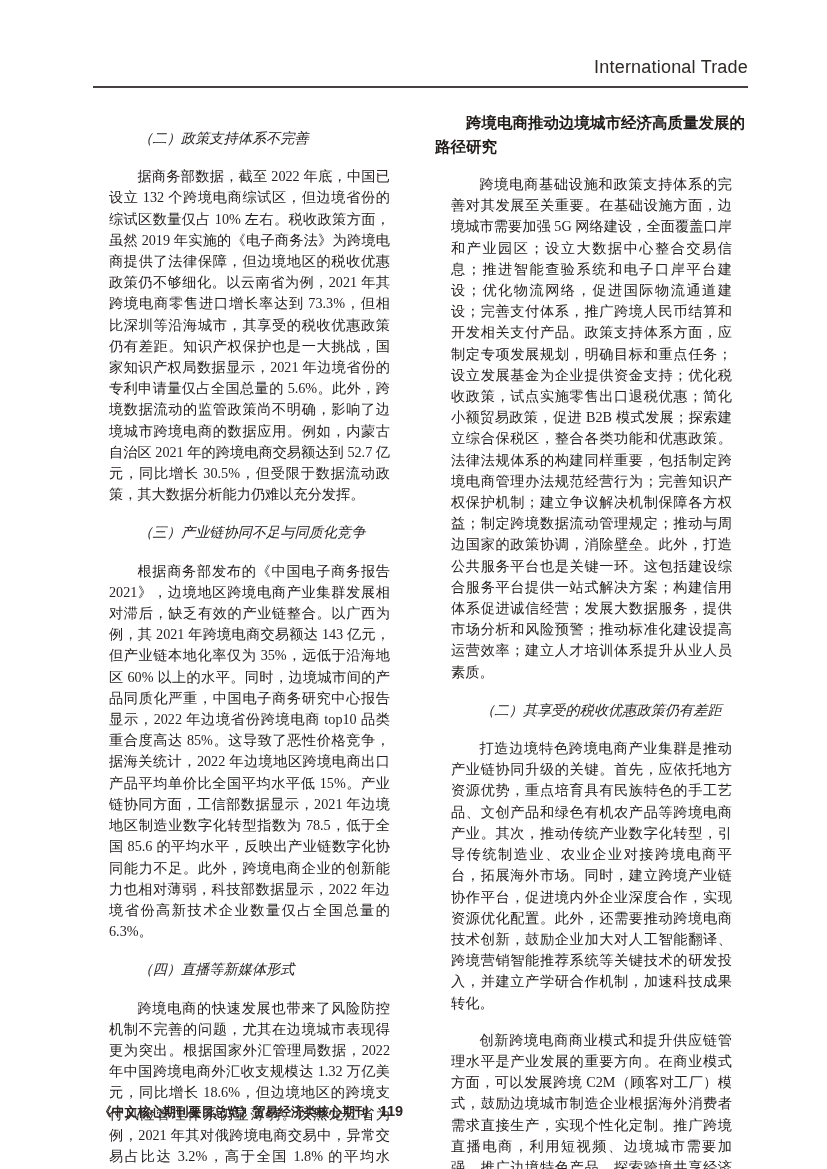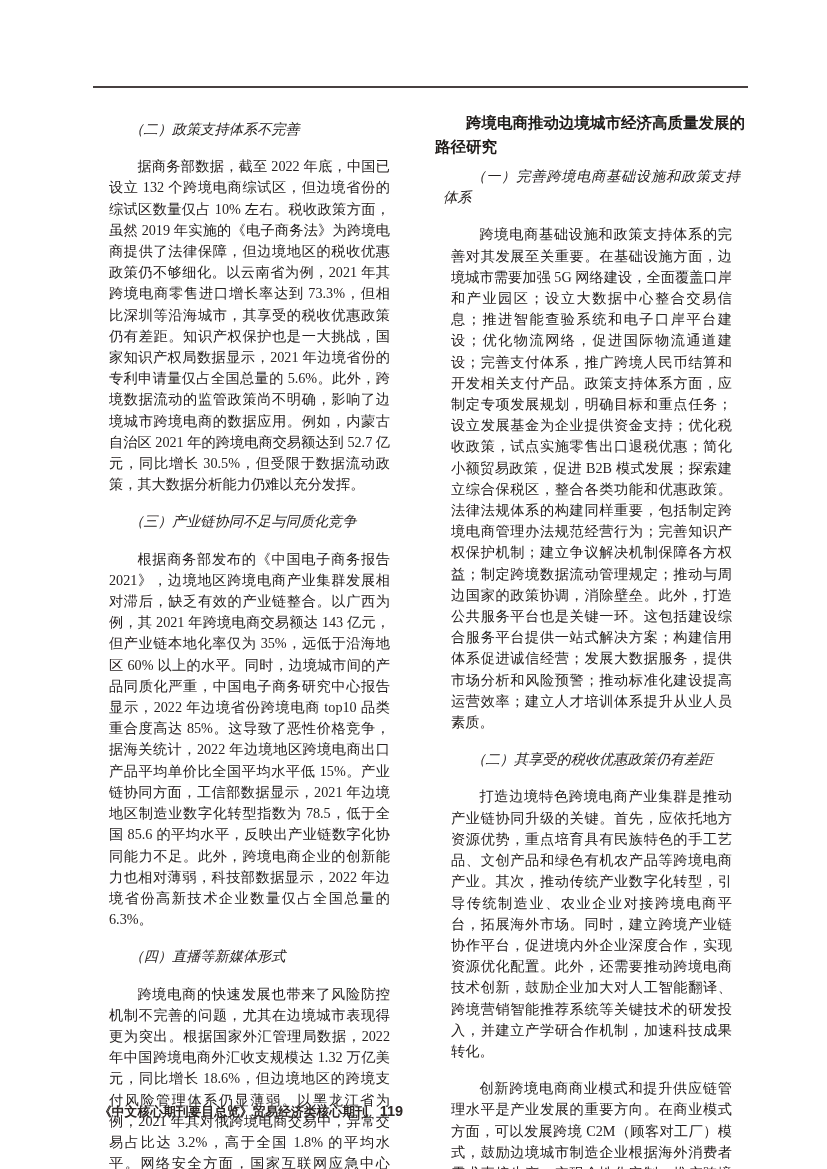--- a/index.html
+++ b/index.html
@@ -40,21 +40,21 @@
     font-size: 14.2px;
     line-height: 21.2px;
     text-align: justify;
     color: #262120;
   }
   .col p {
     margin: 16px;
     text-indent: 2em;
   }
   .sec-heading {
-    margin: 8px;
+    margin: 17px;
     font-size: 14.2px;
     font-weight: 500;
     font-style: italic;
     text-indent: 2em;
     font-family: "Liberation Serif", "DejaVu Serif", serif;
     color: #262120;
   }
   .article-title {
     margin: 0 0 2px 0;
     font-family: "Liberation Sans", "DejaVu Sans", sans-serif;
@@ -76,40 +76,42 @@
   .page-number {
     font-size: 14.5px;
     margin-left: 12px;
   }
 </style>
 </head>
 <body>
 
 <div class="page">
 
+  <div class="running-head">
+    <span>International Trade</span>
+  </div>
 
   <div class="head-rule"></div>
 
   <main class="columns">
 
     <section class="col">
       <h3 class="sec-heading">（二）政策支持体系不完善</h3>
       <p>据商务部数据，截至 2022 年底，中国已设立 132 个跨境电商综试区，但边境省份的综试区数量仅占 10% 左右。税收政策方面，虽然 2019 年实施的《电子商务法》为跨境电商提供了法律保障，但边境地区的税收优惠政策仍不够细化。以云南省为例，2021 年其跨境电商零售进口增长率达到 73.3%，但相比深圳等沿海城市，其享受的税收优惠政策仍有差距。知识产权保护也是一大挑战，国家知识产权局数据显示，2021 年边境省份的专利申请量仅占全国总量的 5.6%。此外，跨境数据流动的监管政策尚不明确，影响了边境城市跨境电商的数据应用。例如，内蒙古自治区 2021 年的跨境电商交易额达到 52.7 亿元，同比增长 30.5%，但受限于数据流动政策，其大数据分析能力仍难以充分发挥。</p>
 
       <h3 class="sec-heading">（三）产业链协同不足与同质化竞争</h3>
       <p>根据商务部发布的《中国电子商务报告 2021》，边境地区跨境电商产业集群发展相对滞后，缺乏有效的产业链整合。以广西为例，其 2021 年跨境电商交易额达 143 亿元，但产业链本地化率仅为 35%，远低于沿海地区 60% 以上的水平。同时，边境城市间的产品同质化严重，中国电子商务研究中心报告显示，2022 年边境省份跨境电商 top10 品类重合度高达 85%。这导致了恶性价格竞争，据海关统计，2022 年边境地区跨境电商出口产品平均单价比全国平均水平低 15%。产业链协同方面，工信部数据显示，2021 年边境地区制造业数字化转型指数为 78.5，低于全国 85.6 的平均水平，反映出产业链数字化协同能力不足。此外，跨境电商企业的创新能力也相对薄弱，科技部数据显示，2022 年边境省份高新技术企业数量仅占全国总量的 6.3%。</p>
 
       <h3 class="sec-heading">（四）直播等新媒体形式</h3>
       <p>跨境电商的快速发展也带来了风险防控机制不完善的问题，尤其在边境城市表现得更为突出。根据国家外汇管理局数据，2022 年中国跨境电商外汇收支规模达 1.32 万亿美元，同比增长 18.6%，但边境地区的跨境支付风险管理体系仍显薄弱。以黑龙江省为例，2021 年其对俄跨境电商交易中，异常交易占比达 3.2%，高于全国 1.8% 的平均水平。网络安全方面，国家互联网应急中心（CNCERT）报告显示，2022 年边境省份遭受的跨境网络攻击次数同比增长 25%，远高于全国 15% 的增幅。数据保护也面临挑战，工信部统计显示，2021 年边境地区跨境电商企业的数据合规达标率仅为 68%，低于全国 80% 的平均水平。此外，信用体系建设滞后也制约了风险防控能力，中国人民银行数据显示，2022 年边境省份企业信用信息覆盖率为 72%，低于全国 85% 的平均水平。</p>
     </section>
 
     <section class="col">
       <h1 class="article-title">跨境电商推动边境城市经济高质量发展的路径研究</h1>
 
-      <h3 class="sec-heading">（一）完善跨境电商基础设施和政策支持体系</h3>
       <p>跨境电商基础设施和政策支持体系的完善对其发展至关重要。在基础设施方面，边境城市需要加强 5G 网络建设，全面覆盖口岸和产业园区；设立大数据中心整合交易信息；推进智能查验系统和电子口岸平台建设；优化物流网络，促进国际物流通道建设；完善支付体系，推广跨境人民币结算和开发相关支付产品。政策支持体系方面，应制定专项发展规划，明确目标和重点任务；设立发展基金为企业提供资金支持；优化税收政策，试点实施零售出口退税优惠；简化小额贸易政策，促进 B2B 模式发展；探索建立综合保税区，整合各类功能和优惠政策。法律法规体系的构建同样重要，包括制定跨境电商管理办法规范经营行为；完善知识产权保护机制；建立争议解决机制保障各方权益；制定跨境数据流动管理规定；推动与周边国家的政策协调，消除壁垒。此外，打造公共服务平台也是关键一环。这包括建设综合服务平台提供一站式解决方案；构建信用体系促进诚信经营；发展大数据服务，提供市场分析和风险预警；推动标准化建设提高运营效率；建立人才培训体系提升从业人员素质。</p>
 
       <h3 class="sec-heading">（二）其享受的税收优惠政策仍有差距</h3>
       <p>打造边境特色跨境电商产业集群是推动产业链协同升级的关键。首先，应依托地方资源优势，重点培育具有民族特色的手工艺品、文创产品和绿色有机农产品等跨境电商产业。其次，推动传统产业数字化转型，引导传统制造业、农业企业对接跨境电商平台，拓展海外市场。同时，建立跨境产业链协作平台，促进境内外企业深度合作，实现资源优化配置。此外，还需要推动跨境电商技术创新，鼓励企业加大对人工智能翻译、跨境营销智能推荐系统等关键技术的研发投入，并建立产学研合作机制，加速科技成果转化。</p>
       <p>创新跨境电商商业模式和提升供应链管理水平是产业发展的重要方向。在商业模式方面，可以发展跨境 C2M（顾客对工厂）模式，鼓励边境城市制造企业根据海外消费者需求直接生产，实现个性化定制。推广跨境直播电商，利用短视频、边境城市需要加强，推广边境特色产品。探索跨境共享经济模式，在旅游、教育等领域推动跨境资源共享，创新服务模式。在供应链管理方面，构建智能供应链系统，运用物联网、大数据技术，实现供应链可视化管理。推动供应链金融创新，发展基于跨境交易的供应链金融产品，解决中小企业融资难题。同时，运用区块链技术建立产品全生命周期追溯机制，提升产品质量和安全管理水平。</p>
       <p>推进跨境电商与新兴产业融合是未来发展的重要趋</p>
     </section>
 
   </main>
 

